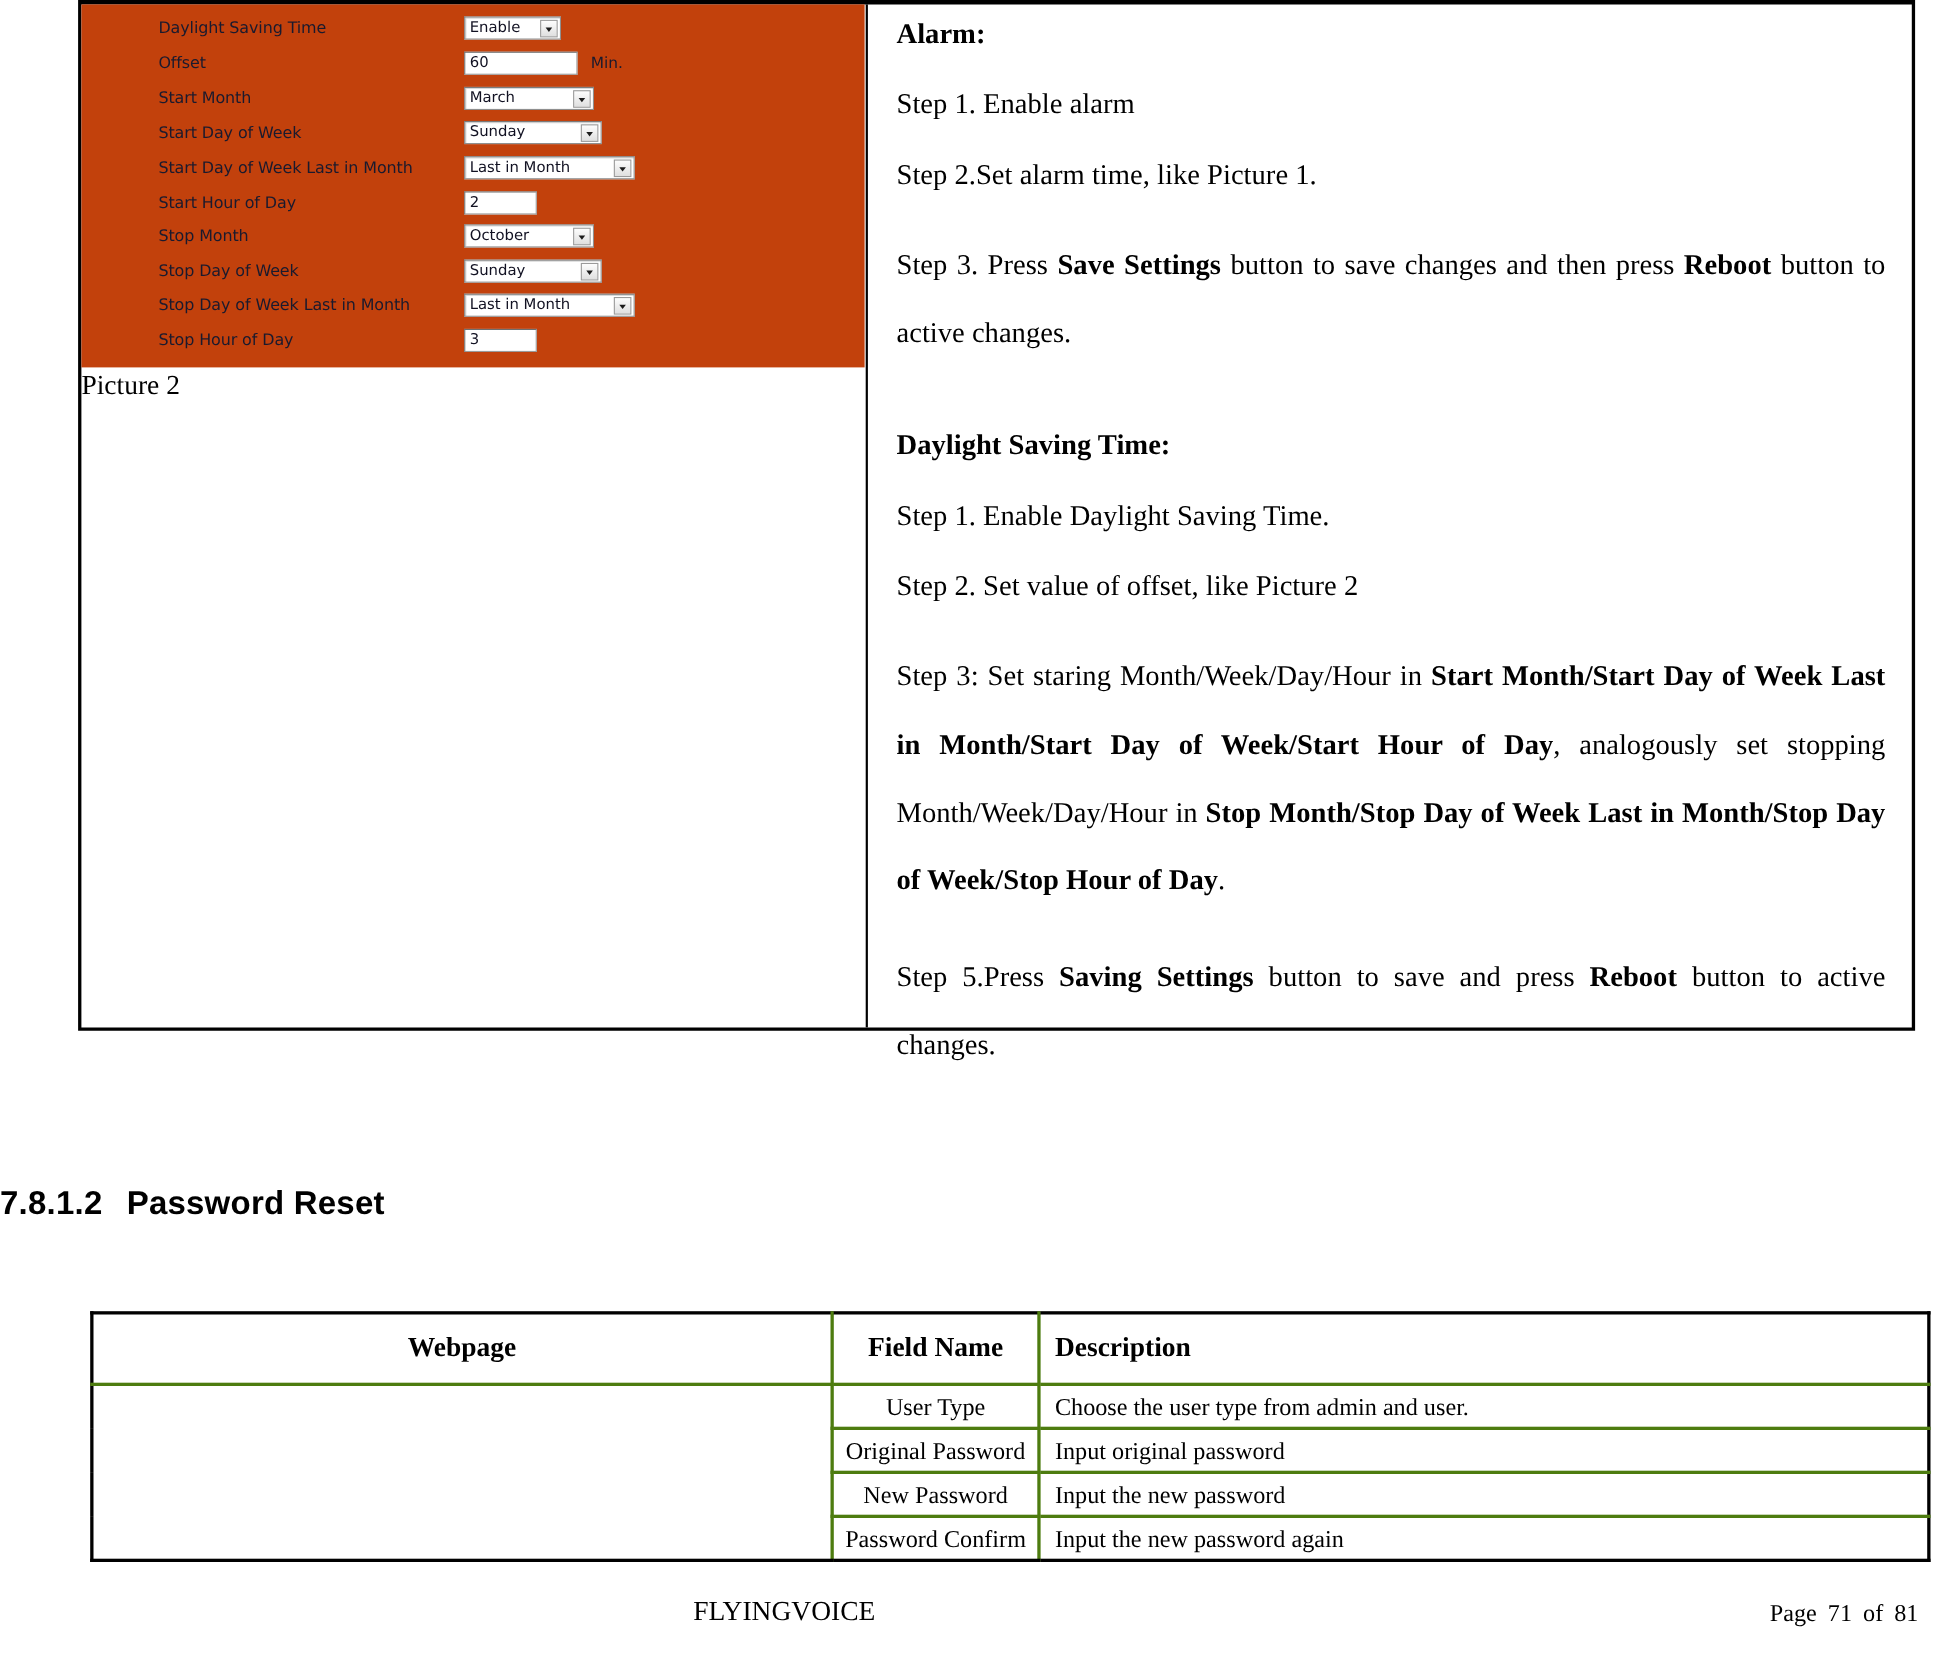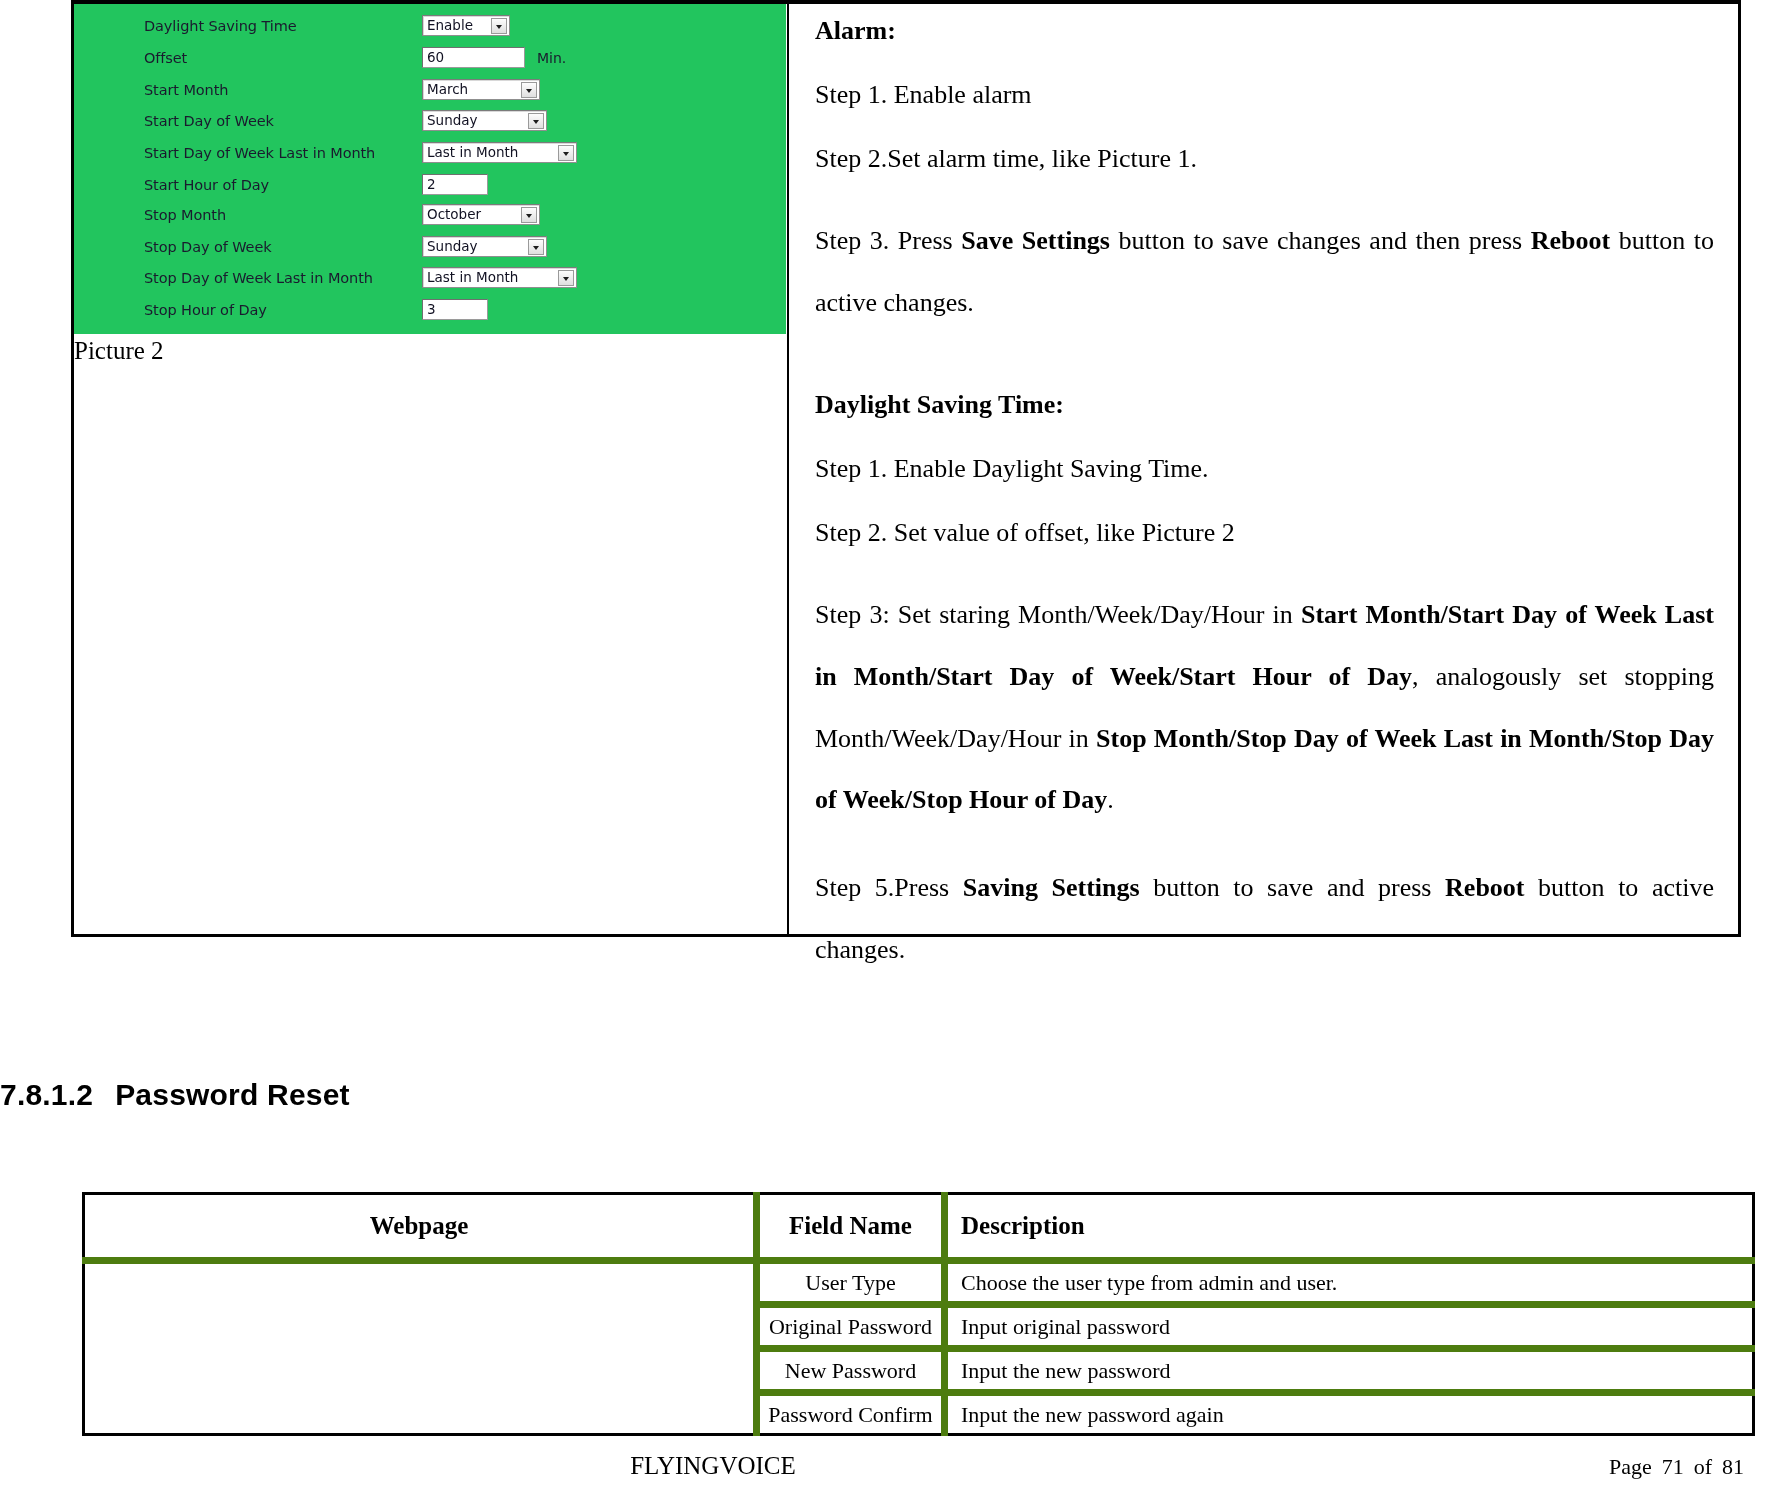--- a/index.html
+++ b/index.html
@@ -42,21 +42,21 @@
     position: relative;
   }
 
   
   .shot {
     position: absolute;
     left: 0px;
     top: 0px;
     width: 712px;
     height: 330px;
-    background: #22c55e;
+    background: #c2410c;
     font-family: "DejaVu Sans", sans-serif;
   }
   .shot-row {
     position: absolute;
     left: 0;
     height: 31px;
     width: 100%;
     display: flex;
     align-items: center;
   }
@@ -183,21 +183,21 @@
     width: 1670px;
   }
   table.data {
     border-collapse: collapse;
     width: 1670px;
     table-layout: fixed;
     font-family: "Liberation Serif", serif;
     margin-left: 11px;
   }
   table.data td, table.data th {
-    border: 7px solid #4d7c0f;
+    border: 3px solid #4d7c0f;
     padding: 0;
     vertical-align: middle;
   }
   table.data tr.hdr th {
     font-size: 25px;
     font-weight: bold;
     height: 62px;
     border-top: 3px solid #000;
   }
   table.data tr.hdr th.c1 { text-align: center; }

